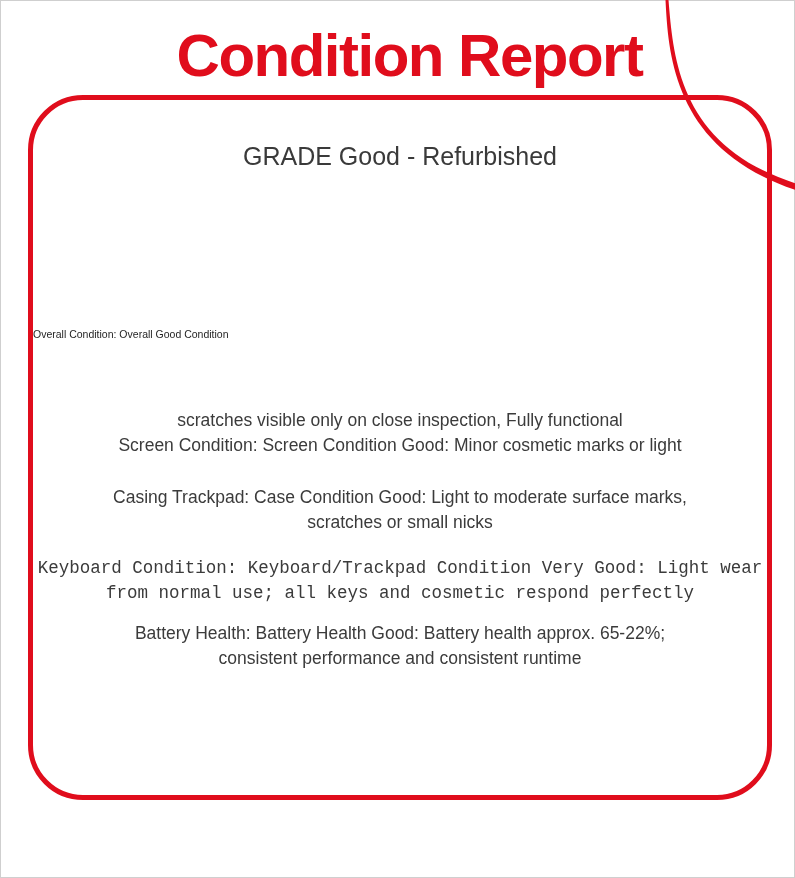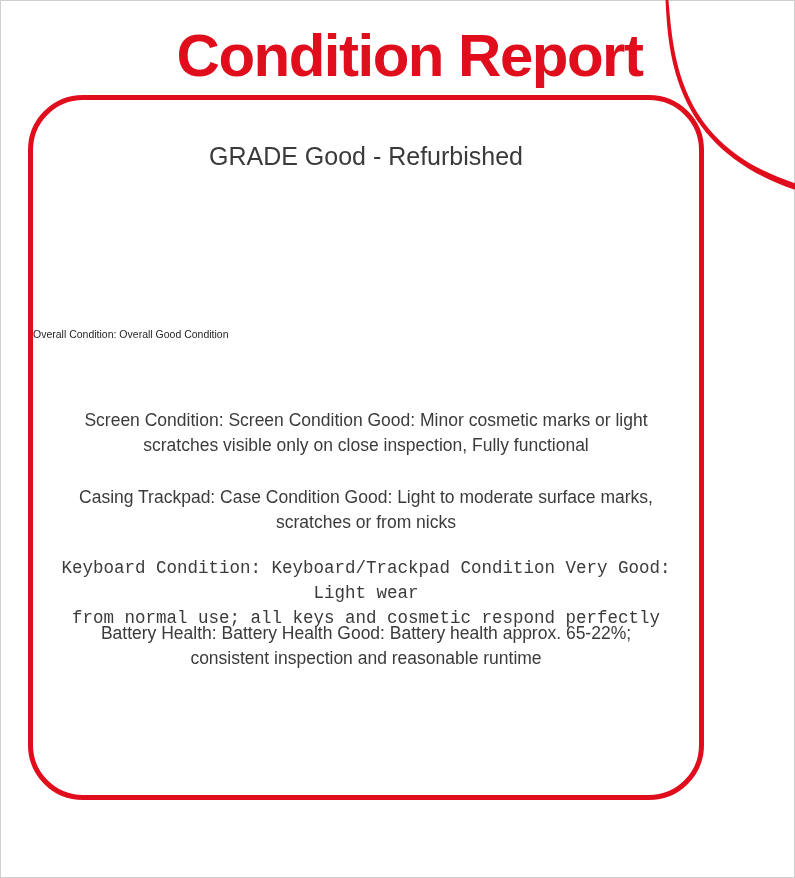--- a/index.html
+++ b/index.html
@@ -35,21 +35,21 @@
     left: 0;
     width: 795px;
     height: 878px;
     pointer-events: none;
     z-index: 3;
   }
   .report-box {
     position: absolute;
     left: 28px;
     top: 95px;
-    width: 676px;
+    width: 744px;
     height: 705px;
     box-sizing: border-box;
     border: 5px solid var(--accent);
     border-radius: 55px;
     background: transparent;
     z-index: 2;
   }
   .grade {
     position: absolute;
     top: 40px;
@@ -95,33 +95,33 @@
     <path d="M665.5,0 L668.5,0 C673.5,60 680,146 795,183.2 L795,189.8 C676,149 668.5,60 665.5,0 Z" fill="#e00d1c"></path>
   </svg>
 
   <div class="report-box">
 
     <div class="grade">GRADE Good - Refurbished</div>
 
     <div class="overall">Overall Condition: Overall Good Condition</div>
 
     <div class="cond cond-screen">
+      <div>scratches visible only on close inspection, Fully functional</div>
       <div>Screen Condition: Screen Condition Good: Minor cosmetic marks or light</div>
-      <div>scratches visible only on close inspection, Fully functional</div>
     </div>
 
     <div class="cond cond-casing">
       <div>Casing Trackpad: Case Condition Good: Light to moderate surface marks,</div>
-      <div>scratches or from nicks</div>
+      <div>scratches or small nicks</div>
     </div>
 
     <div class="cond cond-keyboard">
       <div>Keyboard Condition: Keyboard/Trackpad Condition Very Good: Light wear</div>
       <div>from normal use; all keys and cosmetic respond perfectly</div>
     </div>
 
     <div class="cond cond-battery">
       <div>Battery Health: Battery Health Good: Battery health approx. 65-22%;</div>
-      <div>consistent inspection and reasonable runtime</div>
+      <div>consistent performance and consistent runtime</div>
     </div>
 
   </div>
 </div>
 
 </body></html>

